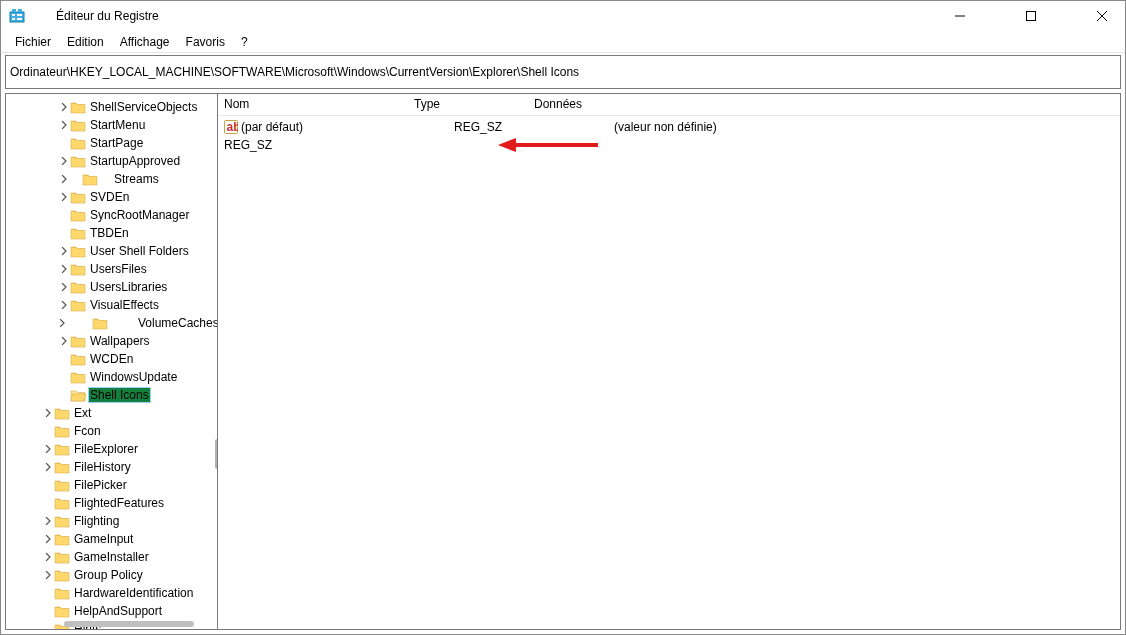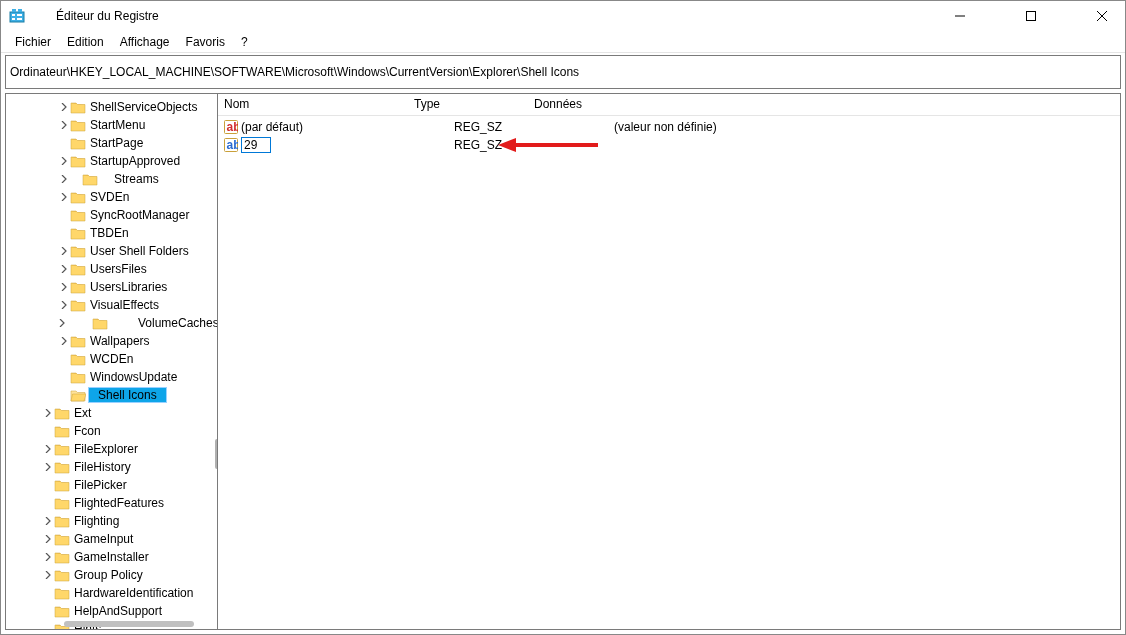--- a/index.html
+++ b/index.html
@@ -25,21 +25,21 @@
 .main { flex: 1; display: flex; min-height: 0; border: 1px solid #7a7a7a; margin: 0 4px 4px 4px; }
 .tree-pane { width: 212px; border-right: 1px solid #7a7a7a; overflow: hidden; position: relative; padding-top: 4px; }
 .tree-inner { overflow-x: hidden; overflow-y: hidden; height: 100%; }
 .list-pane { flex: 1; display: flex; flex-direction: column; }
 
 
 .tree-row { height: 18px; display: flex; align-items: center; white-space: nowrap; }
 .tree-row .twisty { width: 12px; display: inline-flex; justify-content: center; color: #666; font-size: 10px; }
 .tree-row .folder { width: 16px; height: 14px; margin-right: 2px; flex-shrink: 0; }
 .tree-row .label { padding: 0 2px; }
-.tree-row.selected .label { background: #0ea5e9; border: 1px solid #99d1ff; padding: 0 9px; }
+.tree-row.selected .label { background: #15803d; border: 1px solid #99d1ff; padding: 0 1px; }
 
 .scroll-thumb-h { position: absolute; bottom: 2px; left: 58px; width: 130px; height: 6px; background: #c0c0c0; border-radius: 3px; }
 
 
 .splitter-handle { position: absolute; right: -3px; top: 345px; width: 5px; height: 30px; background: #b0b0b0; border-radius: 2px; }
 
 
 .list-header { height: 22px; display: flex; border-bottom: 1px solid #e5e5e5; }
 .list-header .col { padding: 3px 6px; font-size: 12px; }
 .col-name { width: 190px; }
@@ -432,26 +432,20 @@
             <div class="cell col-name">
               <span class="val-icon"><svg width="14" height="14" viewBox="0 0 14 14">
                   <use href="#val-ab-red"></use>
                 </svg></span>
               <span>(par défaut)</span>
             </div>
             <div class="cell col-type">REG_SZ</div>
             <div class="cell col-data">(valeur non définie)</div>
           </div>
           <div class="list-row">
-            <div class="cell col-name">
-              <span class="val-icon"><svg width="14" height="14" viewBox="0 0 14 14">
-                  <use href="#val-ab-blue"></use>
-                </svg></span>
-              <input class="name-edit" value="29" style="">
-            </div>
             <div class="cell col-type">REG_SZ</div>
             <div class="cell col-data"></div>
           </div>
           <svg class="arrow-ann" width="100" height="20" style="left:280px; top:19px;" viewBox="0 0 100 20">
           <line x1="100" y1="10" x2="14" y2="10" stroke="#e21b1b" stroke-width="4"></line>
           <polygon points="0,10 18,3 18,17" fill="#e21b1b"></polygon>
         </svg>
 
       </div>
     </div>

